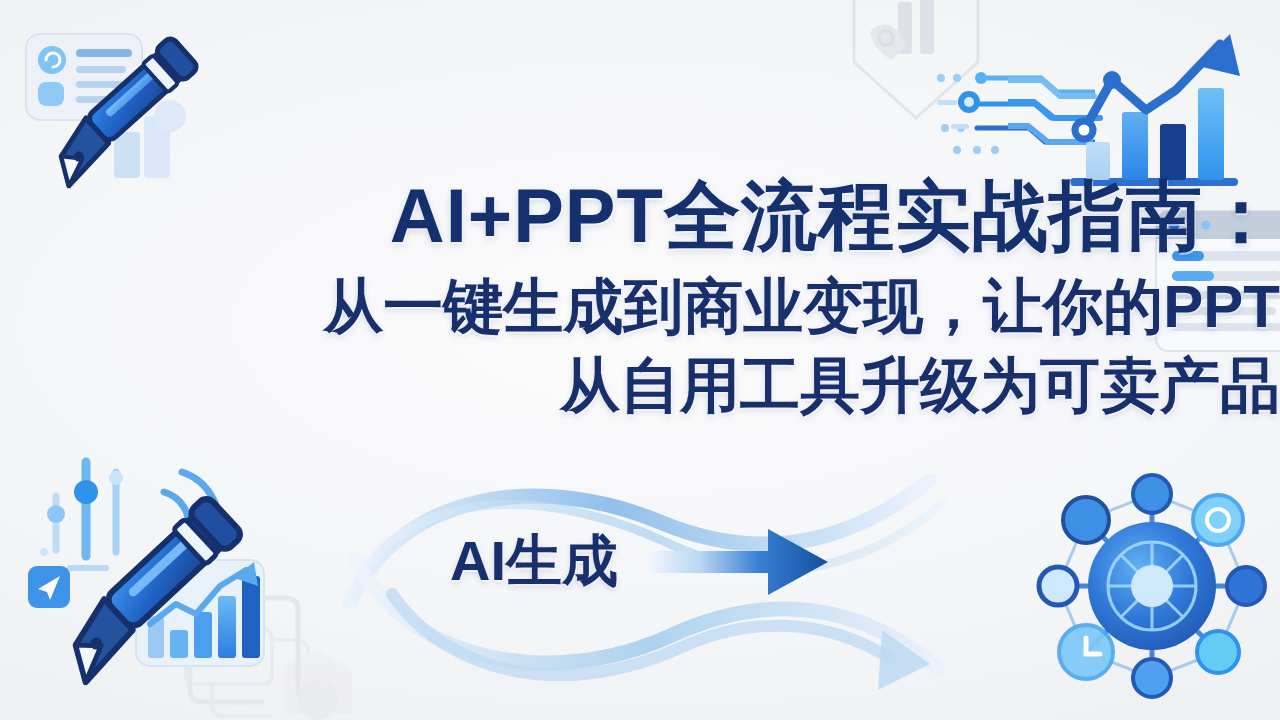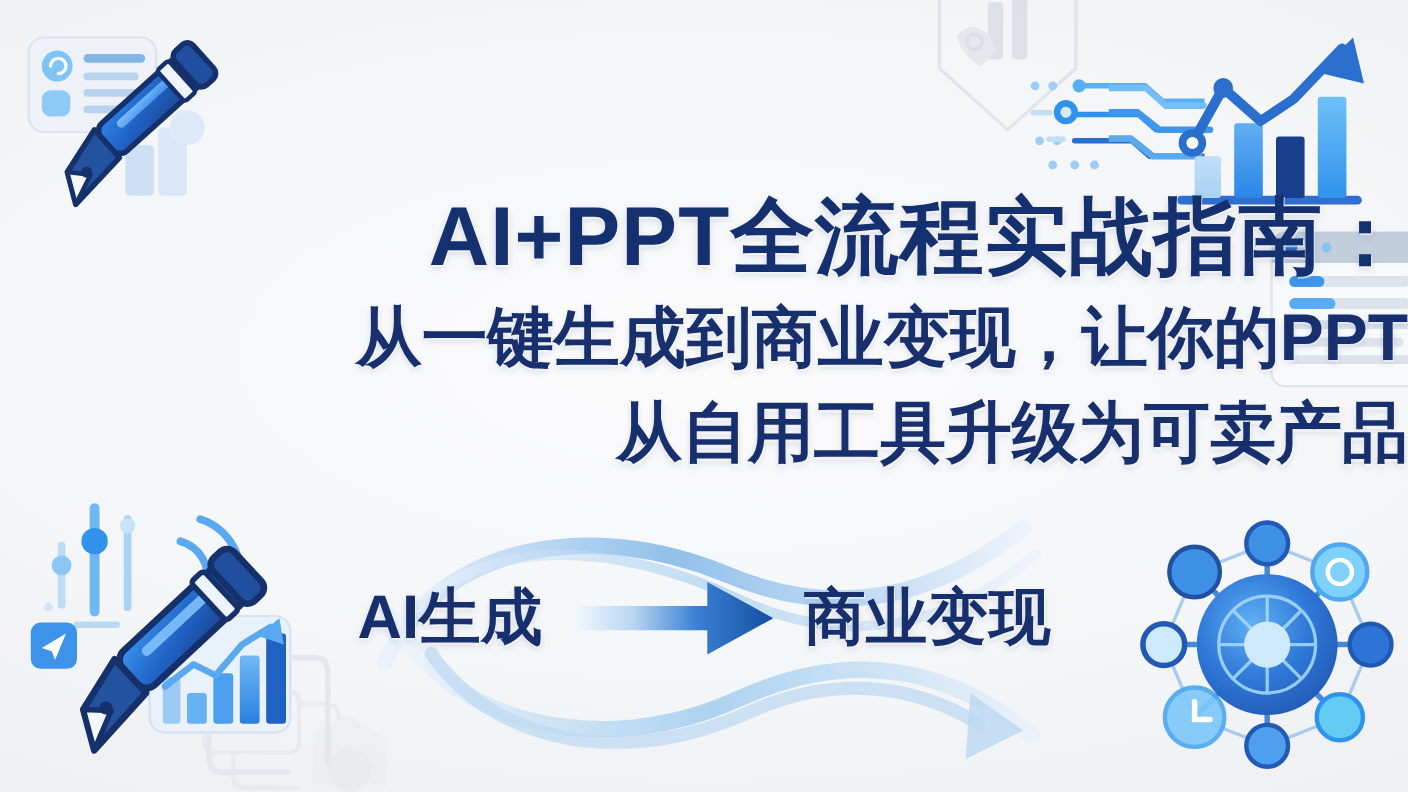--- a/index.html
+++ b/index.html
@@ -27,21 +27,21 @@
     text-shadow:1px 2px 0 rgba(255,255,255,.55), 0 3px 7px rgba(30,50,110,.17);
     white-space:nowrap;
   }
   .title-sub {
     font-size:60px; font-weight:900; letter-spacing:0px;
     color:#17306d; line-height:1.28;
     text-shadow:1px 2px 0 rgba(255,255,255,.5), 0 3px 6px rgba(30,50,110,.15);
     white-space:nowrap;
   }
   .title-sub.l2 { margin-top:14px;margin-left:32px; }
-  .title-sub.l3 { margin-top:10px; }
+  .title-sub.l3 { margin-top:2px; }
 
   
   .banner {
     position:absolute; left:0; right:0; top:524px;
     display:flex; align-items:center; justify-content:center;
     gap:26px; z-index:40;
   }
   .banner-text {
     font-size:56px; font-weight:900; color:#17306d;
     text-shadow:1px 2px 0 rgba(255,255,255,.5), 0 3px 6px rgba(30,50,110,.15);
@@ -323,16 +323,15 @@
       <defs>
         <linearGradient id="arrowGrad" x1="0" y1="0" x2="1" y2="0">
           <stop offset="0%" stop-color="#f4f8fd"></stop>
           <stop offset="30%" stop-color="#b9d6f2"></stop>
           <stop offset="62%" stop-color="#3a7fd5"></stop>
           <stop offset="100%" stop-color="#12509e"></stop>
         </linearGradient>
       </defs>
       <path d="M2 26 H124 V4 L184 37 L124 70 V48 H2 Z" fill="url(#arrowGrad)"></path>
     </svg>
-    <span class="banner-text">商业变现</span>
   </div>
 
 </div>
 
 </body></html>

